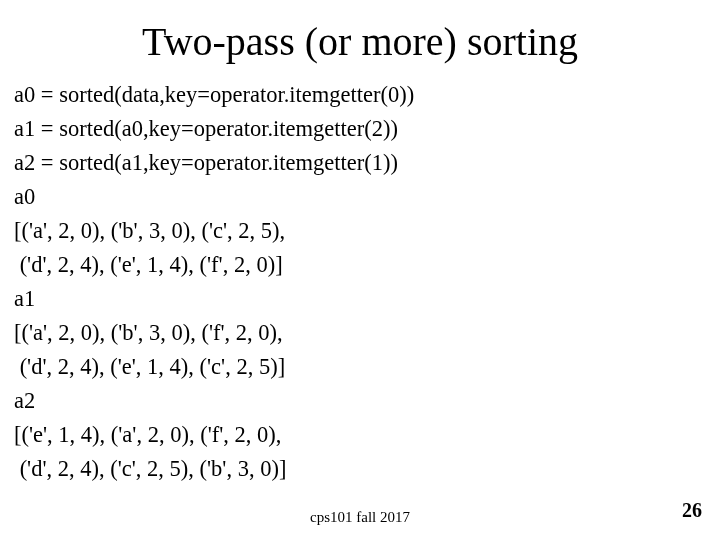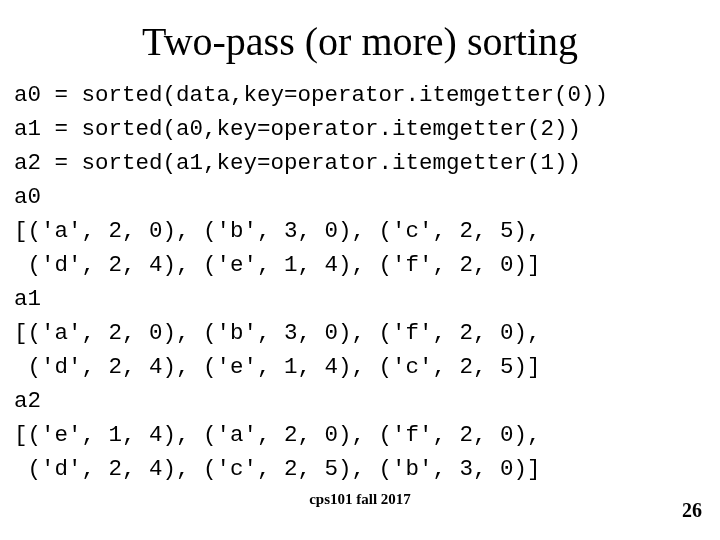--- a/index.html
+++ b/index.html
@@ -27,33 +27,32 @@
     text-align: center;
     font-size: 40px;
     font-weight: normal;
     letter-spacing: 0px;
   }
   .code-block {
     position: absolute;
     top: 78px;
     left: 14px;
     right: 10px;
-    font-family: Liberation Mono, monospace;
+    font-family: Liberation Serif, serif;
     font-size: 22.5px;
     line-height: 34px;
     white-space: pre;
   }
   .footer-center {
     position: absolute;
-    bottom: 20px;
+    bottom: 2px;
     left: 0;
     width: 720px;
     text-align: center;
     font-size: 15px;
-    font-weight: bold;
   }
   .footer-right {
     position: absolute;
     bottom: 6px;
     right: 18px;
     font-size: 20px;
     font-weight: bold;
   }
 </style>
 </head>

